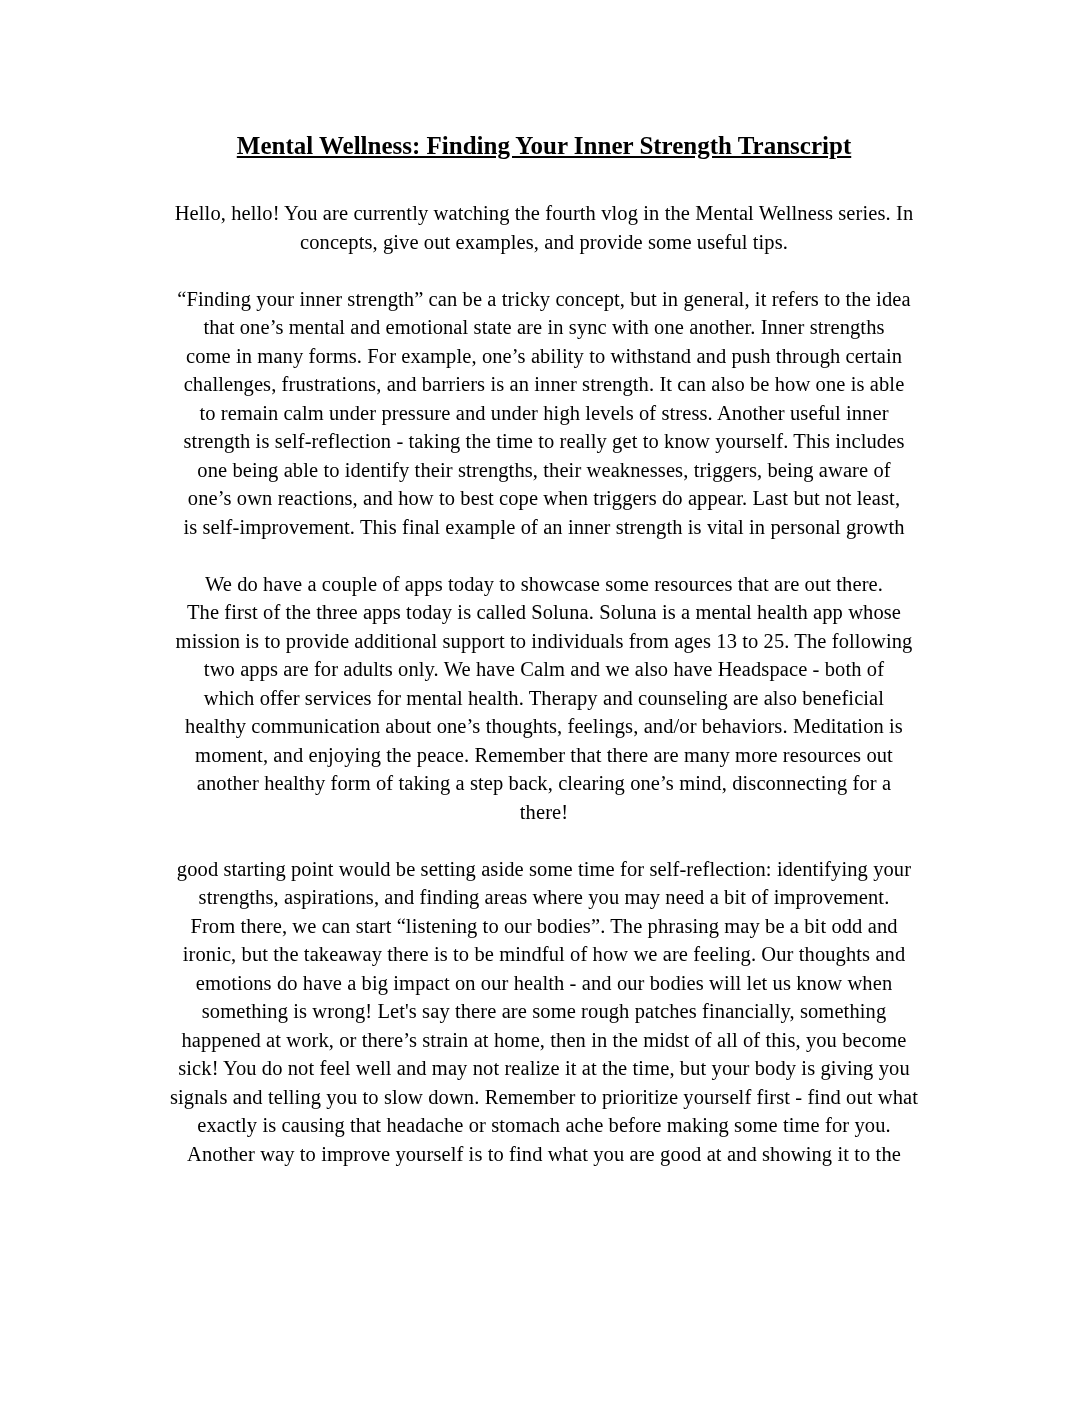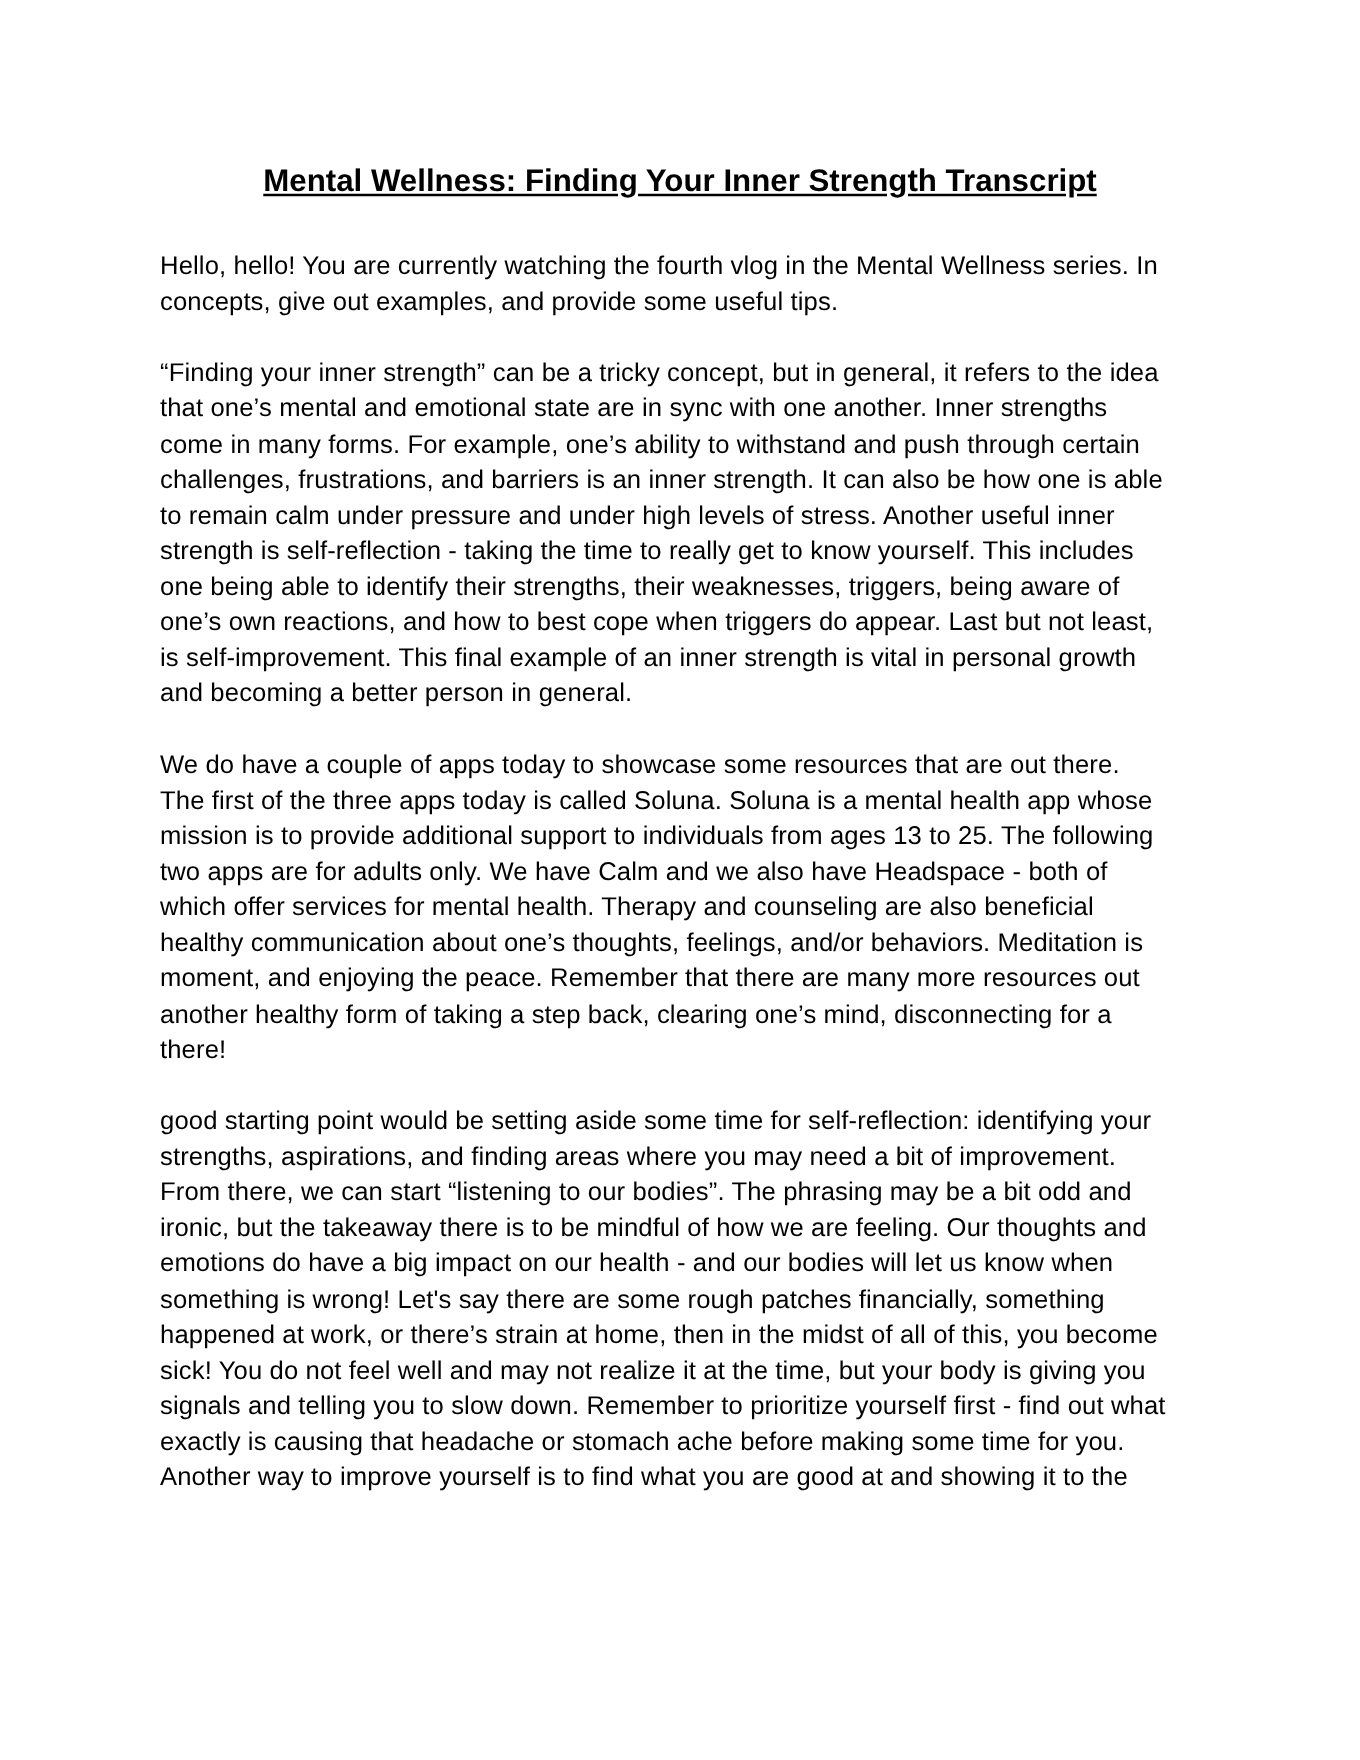--- a/index.html
+++ b/index.html
@@ -7,35 +7,36 @@
     padding: 0;
     background: #ffffff;
   }
   .page {
     position: relative;
     width: 1088px;
     height: 1408px;
     margin: 0 auto;
     background: #ffffff;
     color: #000000;
-    font-family: Liberation Sans, sans-serif;
+    font-family: Liberation Serif, serif;
     box-sizing: border-box;
     padding: 129px 128px 0 128px;
     overflow: hidden;
   }
   .title {
     font-size: 25px;
     line-height: 33px;
     font-weight: 700;
     text-decoration: underline;
     text-align: center;
     margin: 0 0 37px 0;
   }
   .paragraphs {
     width: 832px;
+    text-align: center;
   }
   .paragraph {
     margin: 0 0 28.5px 0;
   }
   .line {
     font-size: 20.5px;
     line-height: 28.5px;
     white-space: pre;
     letter-spacing: 0.1px;
   }
@@ -53,21 +54,20 @@
       <div class="paragraph">
         <div class="line">“Finding your inner strength” can be a tricky concept, but in general, it refers to the idea</div>
         <div class="line">that one’s mental and emotional state are in sync with one another. Inner strengths</div>
         <div class="line">come in many forms. For example, one’s ability to withstand and push through certain</div>
         <div class="line">challenges, frustrations, and barriers is an inner strength. It can also be how one is able</div>
         <div class="line">to remain calm under pressure and under high levels of stress. Another useful inner</div>
         <div class="line">strength is self-reflection - taking the time to really get to know yourself. This includes</div>
         <div class="line">one being able to identify their strengths, their weaknesses, triggers, being aware of</div>
         <div class="line">one’s own reactions, and how to best cope when triggers do appear. Last but not least,</div>
         <div class="line">is self-improvement. This final example of an inner strength is vital in personal growth</div>
-        <div class="line">and becoming a better person in general.</div>
       </div>
       <div class="paragraph">
         <div class="line">We do have a couple of apps today to showcase some resources that are out there.</div>
         <div class="line">The first of the three apps today is called Soluna. Soluna is a mental health app whose</div>
         <div class="line">mission is to provide additional support to individuals from ages 13 to 25. The following</div>
         <div class="line">two apps are for adults only. We have Calm and we also have Headspace - both of</div>
         <div class="line">which offer services for mental health. Therapy and counseling are also beneficial</div>
         <div class="line">healthy communication about one’s thoughts, feelings, and/or behaviors. Meditation is</div>
         <div class="line">moment, and enjoying the peace. Remember that there are many more resources out</div>
         <div class="line">another healthy form of taking a step back, clearing one’s mind, disconnecting for a</div>

